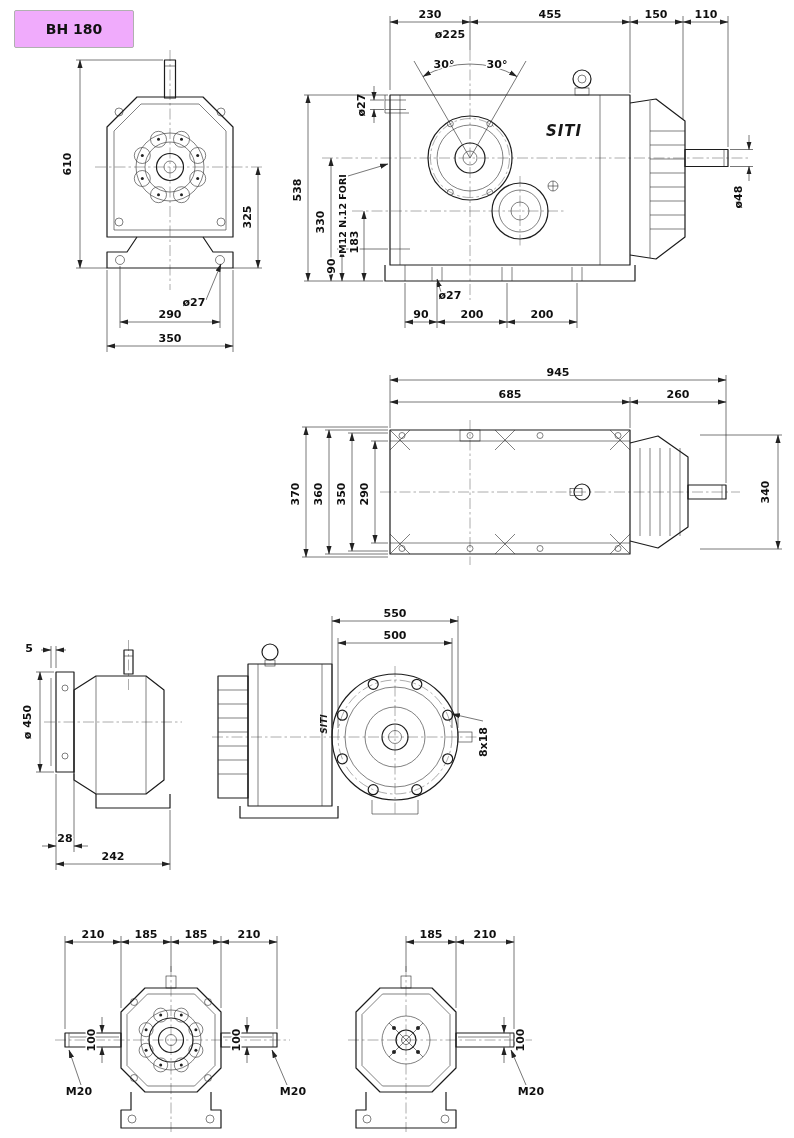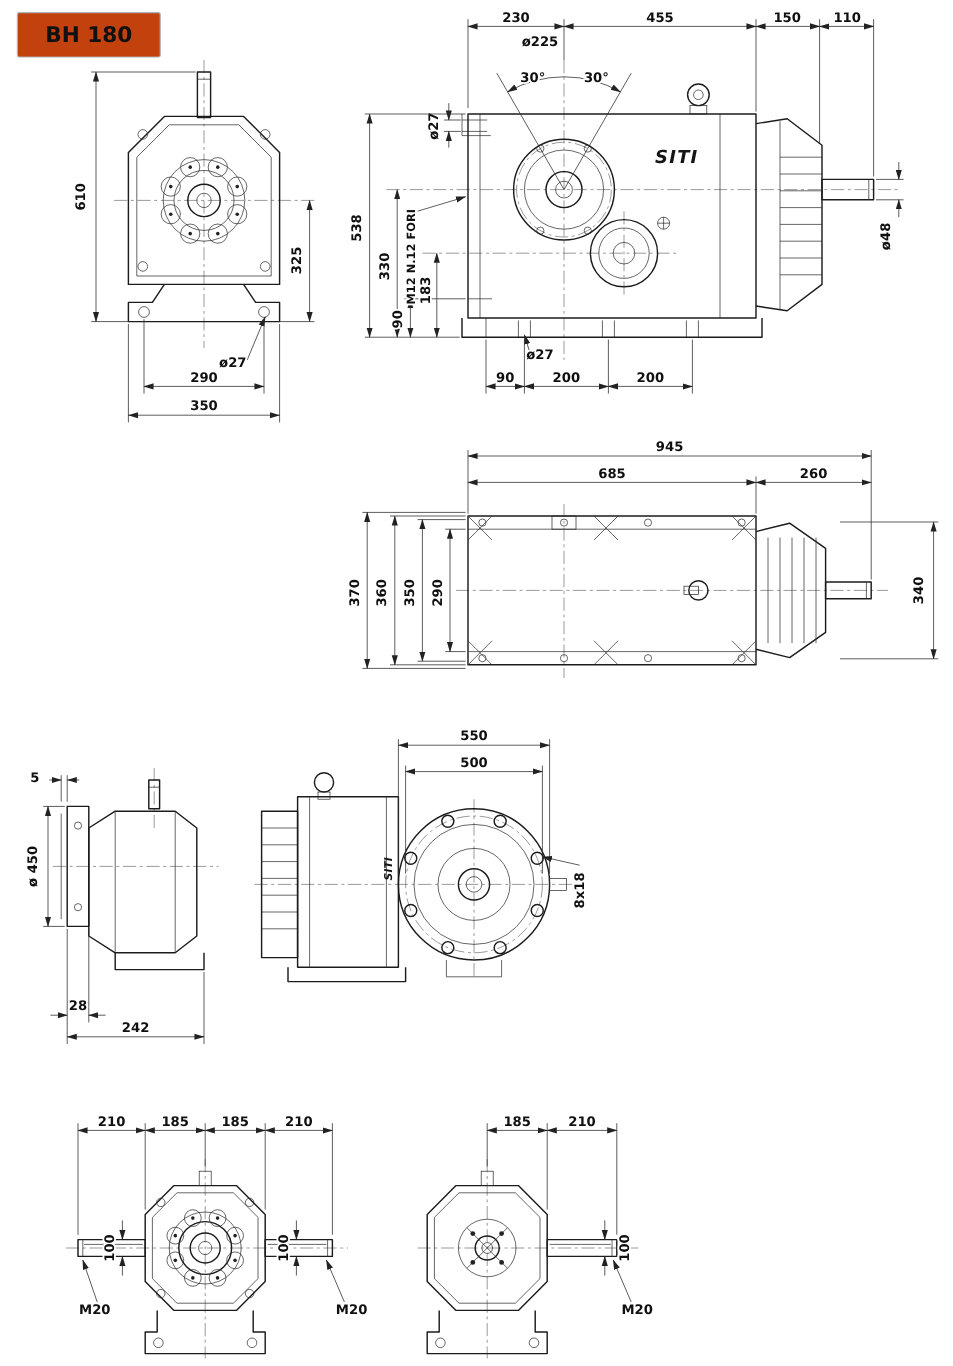--- a/index.html
+++ b/index.html
@@ -1,20 +1,20 @@
 <!DOCTYPE html>
 <html><head>
 <meta charset="utf-8">
 <style>
   html,body{margin:0;padding:0;background:#fff;}
   .page{position:relative;width:794px;height:1138px;background:#fff;overflow:hidden;
         font-family:"DejaVu Sans",sans-serif;}
-  .model-box{position:absolute;left:14px;top:10px;width:118px;height:36px;background:#c2410c;
+  .model-box{position:absolute;left:14px;top:10px;width:118px;height:36px;background:#f0abfc;
              border:1px solid #b0b0b0;border-radius:2px;display:flex;align-items:center;
-             justify-content:center;font-size:18px;font-weight:bold;color:#111;}
+             justify-content:center;font-size:14px;font-weight:bold;color:#111;}
   svg{position:absolute;left:0;top:0;}
   .ol{fill:none;stroke:#1c1c1c;stroke-width:1.2;stroke-linejoin:round;}
   .o2{fill:none;stroke:#2b2b2b;stroke-width:0.6;}
   .cl{fill:none;stroke:#666;stroke-width:0.55;stroke-dasharray:11 3 2.5 3;}
   .dl{fill:none;stroke:#2e2e2e;stroke-width:0.65;}
   .dt{font-family:"DejaVu Sans",sans-serif;font-size:11px;font-weight:bold;fill:#101010;
       text-anchor:middle;paint-order:stroke;stroke:#fff;stroke-width:3px;stroke-linejoin:round;}
   .dts{font-family:"DejaVu Sans",sans-serif;font-size:9.5px;font-weight:bold;fill:#101010;
       text-anchor:middle;paint-order:stroke;stroke:#fff;stroke-width:3px;stroke-linejoin:round;}
   .logo{font-family:"DejaVu Sans",sans-serif;font-size:15px;font-weight:bold;font-style:italic;

